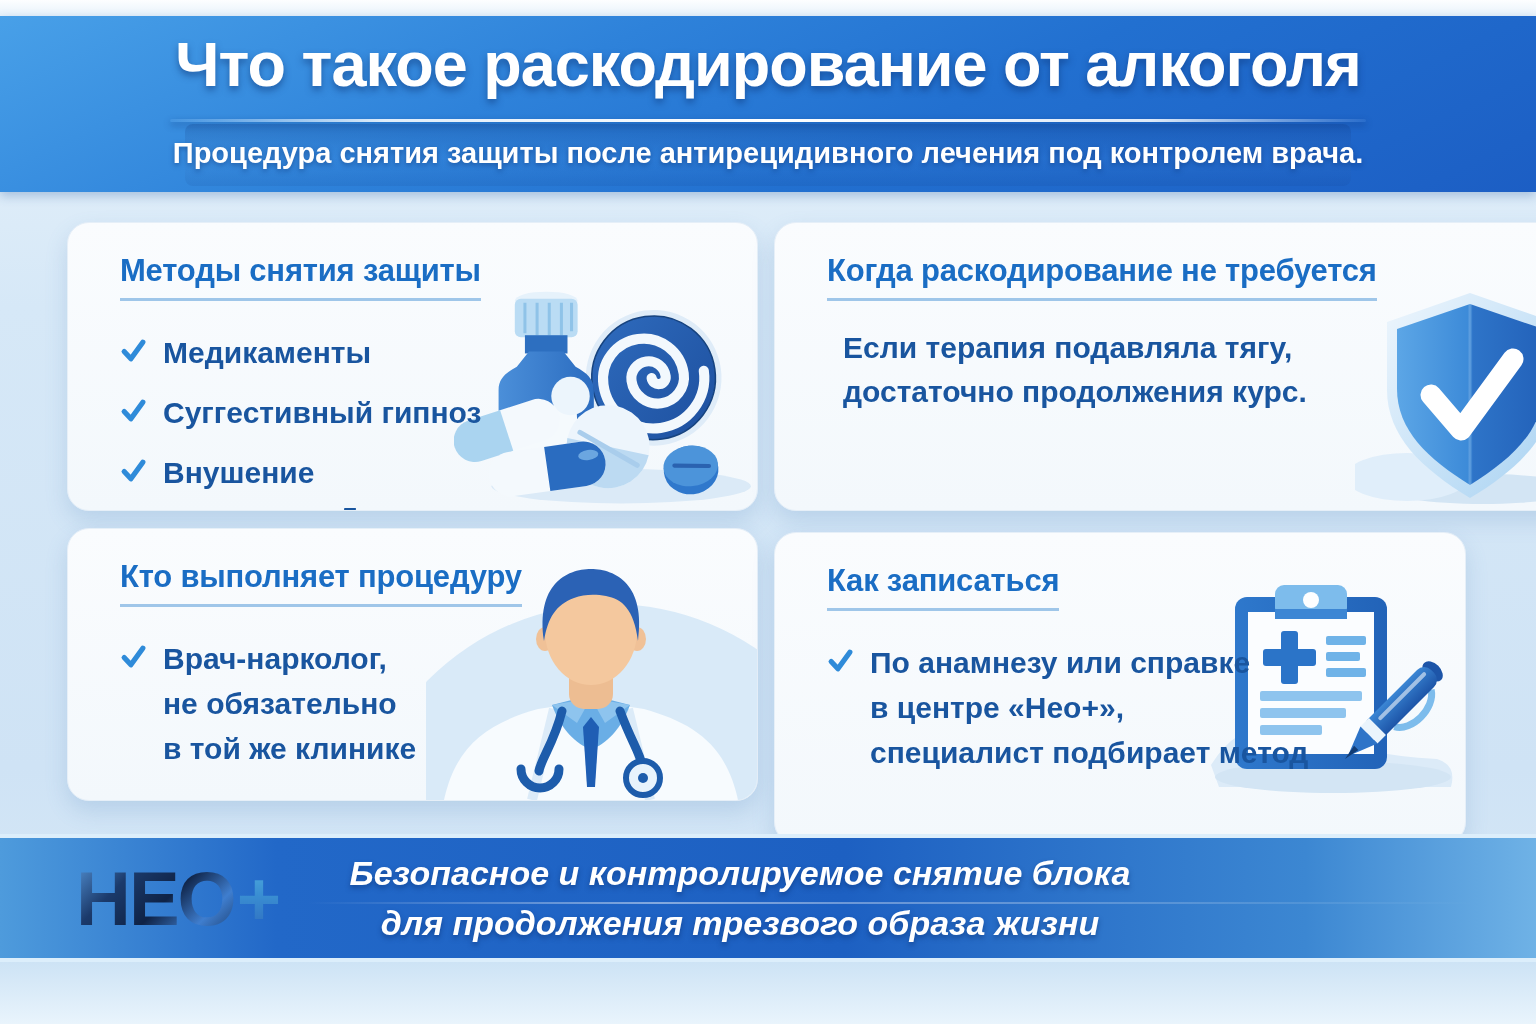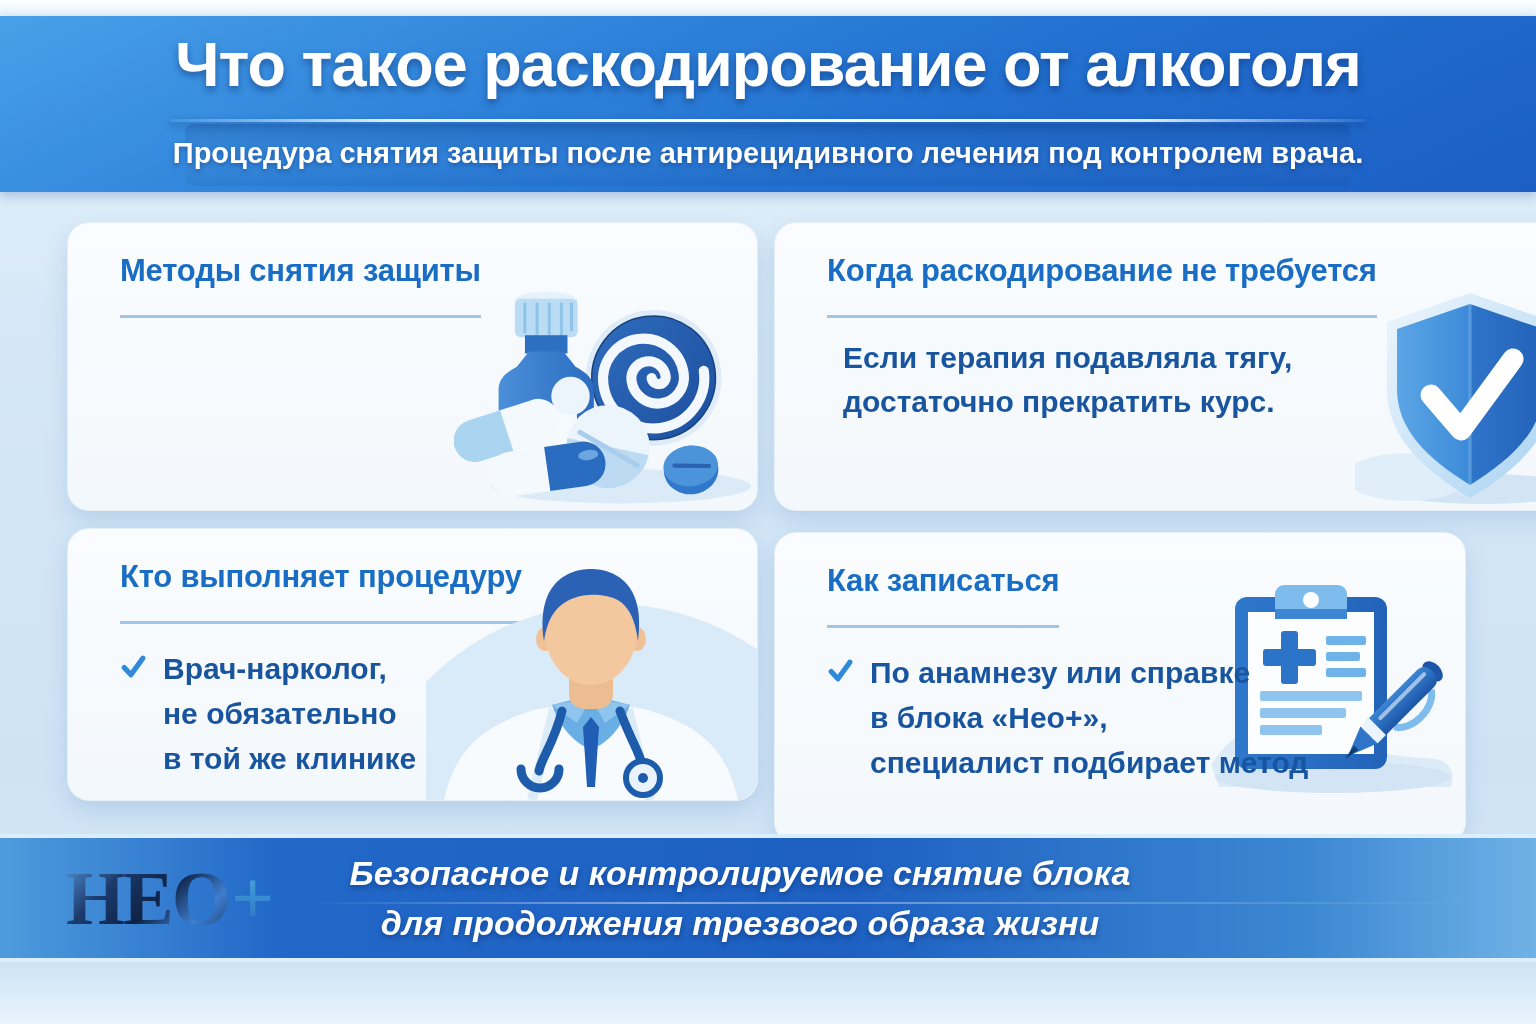--- a/index.html
+++ b/index.html
@@ -40,21 +40,21 @@
   .card {
     position:absolute; background:linear-gradient(180deg,#fafcfe,#f3f8fc);
     border:1px solid #e6eff8; border-radius:22px; overflow:hidden;
     box-shadow:0 10px 22px rgba(80,130,185,.20);
   }
   .card-methods   { left:67px;  top:222px; width:691px; height:289px; }
   .card-when      { left:774px; top:222px; width:824px; height:289px; }
   .card-who       { left:67px;  top:528px; width:691px; height:273px; }
   .card-how       { left:774px; top:532px; width:692px; height:312px; }
   .card h2 {
-    display:inline-block; margin:30px 0 0 52px; padding-bottom:26px;
+    display:inline-block; margin:30px 0 7px 52px; padding-bottom:9px;
     color:#1a6dc4; font-size:31px; font-weight:bold; letter-spacing:-.2px;
     border-bottom:3px solid #9fc6e9;
   }
   .bullets { list-style:none; margin:22px 0 0 52px; position:relative; z-index:2; }
   .bullets li { display:flex; align-items:flex-start; margin-top:15px; }
   .bullet-single { display:flex; align-items:flex-start; margin:22px 0 0 52px; position:relative; z-index:2; }
   .check { flex:0 0 auto; width:27px; height:27px; margin:7px 16px 0 0; }
   .b-text { color:#19559f; font-size:30px; font-weight:bold; line-height:45px; }
   .plain-text { margin:18px 0 17px 68px; color:#19559f; font-size:30px; font-weight:bold; line-height:44px; position:relative; z-index:2; }
   .ill { position:absolute; z-index:1; }
@@ -65,21 +65,21 @@
   
   .footer-band {
     position:absolute; left:0; right:0; top:834px; height:128px;
     border-top:4px solid #dceefb; border-bottom:4px solid #dceefb;
     background:linear-gradient(90deg,#4e9bdc 0%,#2268c8 18%,#1d60c2 55%,#3c87d2 85%,#6fb2e6 100%);
   }
   .footer-streak {
     position:absolute; left:20%; right:4%; top:53%; height:2px;
     background:linear-gradient(90deg,transparent,rgba(255,255,255,.45) 30%,rgba(255,255,255,.18) 75%,transparent);
   }
-  .logo { position:absolute; left:66px; top:50%; transform:translateY(-50%); white-space:nowrap;font-family:Liberation Serif, serif; }
+  .logo { position:absolute; left:76px; top:50%; transform:translateY(-50%); white-space:nowrap; }
   .logo-main {
     font-size:76px; font-weight:bold; letter-spacing:-2px; display:inline-block;
     background:linear-gradient(135deg,#5a9bdf 0%,#1b3a6b 30%,#0f2346 55%,#3f7ecf 78%,#16335f 100%);
     -webkit-background-clip:text; background-clip:text;
     -webkit-text-fill-color:transparent; color:#16335f;
   }
   .logo-plus {
     font-size:76px; font-weight:bold; display:inline-block; margin-left:2px;
     background:linear-gradient(180deg,#59b9e2 0%,#3a8fd2 45%,#2b64ba 100%);
     -webkit-background-clip:text; background-clip:text;
@@ -103,20 +103,43 @@
 
   <header class="header-band">
     <h1 class="page-title">Что такое раскодирование от алкоголя</h1>
     <div class="header-divider"></div>
     <div class="subtitle-strip"></div>
     <p class="page-subtitle">Процедура снятия защиты после антирецидивного лечения под контролем врача.</p>
   </header>
 
   <section class="card card-methods">
     <h2>Методы снятия защиты</h2>
+    <ul class="bullets">
+      <li>
+        <svg class="check" viewBox="0 0 26 26">
+            <path d="M4 14 L10.5 21 L22 5" fill="none" stroke="#2f8bd9" stroke-width="5" stroke-linecap="round" stroke-linejoin="round"></path>
+          </svg>
+        <span class="b-text">Медикаменты</span>
+      </li>
+      <li>
+        <svg class="check" viewBox="0 0 26 26">
+            <path d="M4 14 L10.5 21 L22 5" fill="none" stroke="#2f8bd9" stroke-width="5" stroke-linecap="round" stroke-linejoin="round"></path>
+          </svg>
+        <span class="b-text">Суггестивный гипноз</span>
+      </li>
+      <li>
+        <svg class="check" viewBox="0 0 26 26">
+            <path d="M4 14 L10.5 21 L22 5" fill="none" stroke="#2f8bd9" stroke-width="5" stroke-linecap="round" stroke-linejoin="round"></path>
+          </svg>
+        <span class="b-text">
+          <span>Внушение</span><br>
+          <span>по системе Довженко</span>
+        </span>
+      </li>
+    </ul>
     <svg class="ill ill-methods" viewBox="0 0 301 234">
       <defs>
         <linearGradient id="gSpiral" x1="0" y1="0" x2="1" y2="1">
           <stop offset="0" stop-color="#2f6cbe"></stop>
             <stop offset="1" stop-color="#1d4f9e"></stop>
         </linearGradient>
         <linearGradient id="gBottle" x1="0" y1="0" x2="1" y2="0">
           <stop offset="0" stop-color="#4b8fd9"></stop>
             <stop offset="1" stop-color="#2b6cc0"></stop>
         </linearGradient>
@@ -155,21 +178,21 @@
         <ellipse cy="-4" rx="27" ry="20" fill="#4c94da"></ellipse>
         <path d="M-16 -6 L18 -2" stroke="#2a62b0" stroke-width="4" stroke-linecap="round"></path>
       </g>
     </svg>
   </section>
 
   <section class="card card-when">
     <h2>Когда раскодирование не требуется</h2>
     <p class="plain-text">
       <span>Если терапия подавляла тягу,</span><br>
-      <span>достаточно прекратить курс.</span>
+      <span>достаточно продолжения курс.</span>
     </p>
     <svg class="ill ill-shield" viewBox="0 0 230 218">
       <defs>
         <linearGradient id="gShieldRim" x1="0" y1="0" x2="1" y2="1">
           <stop offset="0" stop-color="#eef6fd"></stop>
             <stop offset="1" stop-color="#a8d2f2"></stop>
         </linearGradient>
         <linearGradient id="gShield" x1="0" y1="0" x2="1" y2="0">
           <stop offset="0" stop-color="#5ca6e6"></stop>
             <stop offset=".5" stop-color="#3c8ad8"></stop>
@@ -221,21 +244,21 @@
   </section>
 
   <section class="card card-how">
     <h2>Как записаться</h2>
     <div class="bullet-single">
       <svg class="check" viewBox="0 0 26 26">
           <path d="M4 14 L10.5 21 L22 5" fill="none" stroke="#2f8bd9" stroke-width="5" stroke-linecap="round" stroke-linejoin="round"></path>
         </svg>
       <span class="b-text">
         <span>По анамнезу или справке</span><br>
-        <span>в блока «Нео+»,</span><br>
+        <span>в центре «Нео+»,</span><br>
         <span>специалист подбирает метод</span>
       </span>
     </div>
     <svg class="ill ill-clipboard" viewBox="0 0 252 244">
       <defs>
         <linearGradient id="gBoard" x1="0" y1="0" x2="1" y2="0">
           <stop offset="0" stop-color="#2e78cc"></stop>
             <stop offset="1" stop-color="#2263b8"></stop>
         </linearGradient>
         <linearGradient id="gPen" x1="0" y1="0" x2="1" y2="0">

